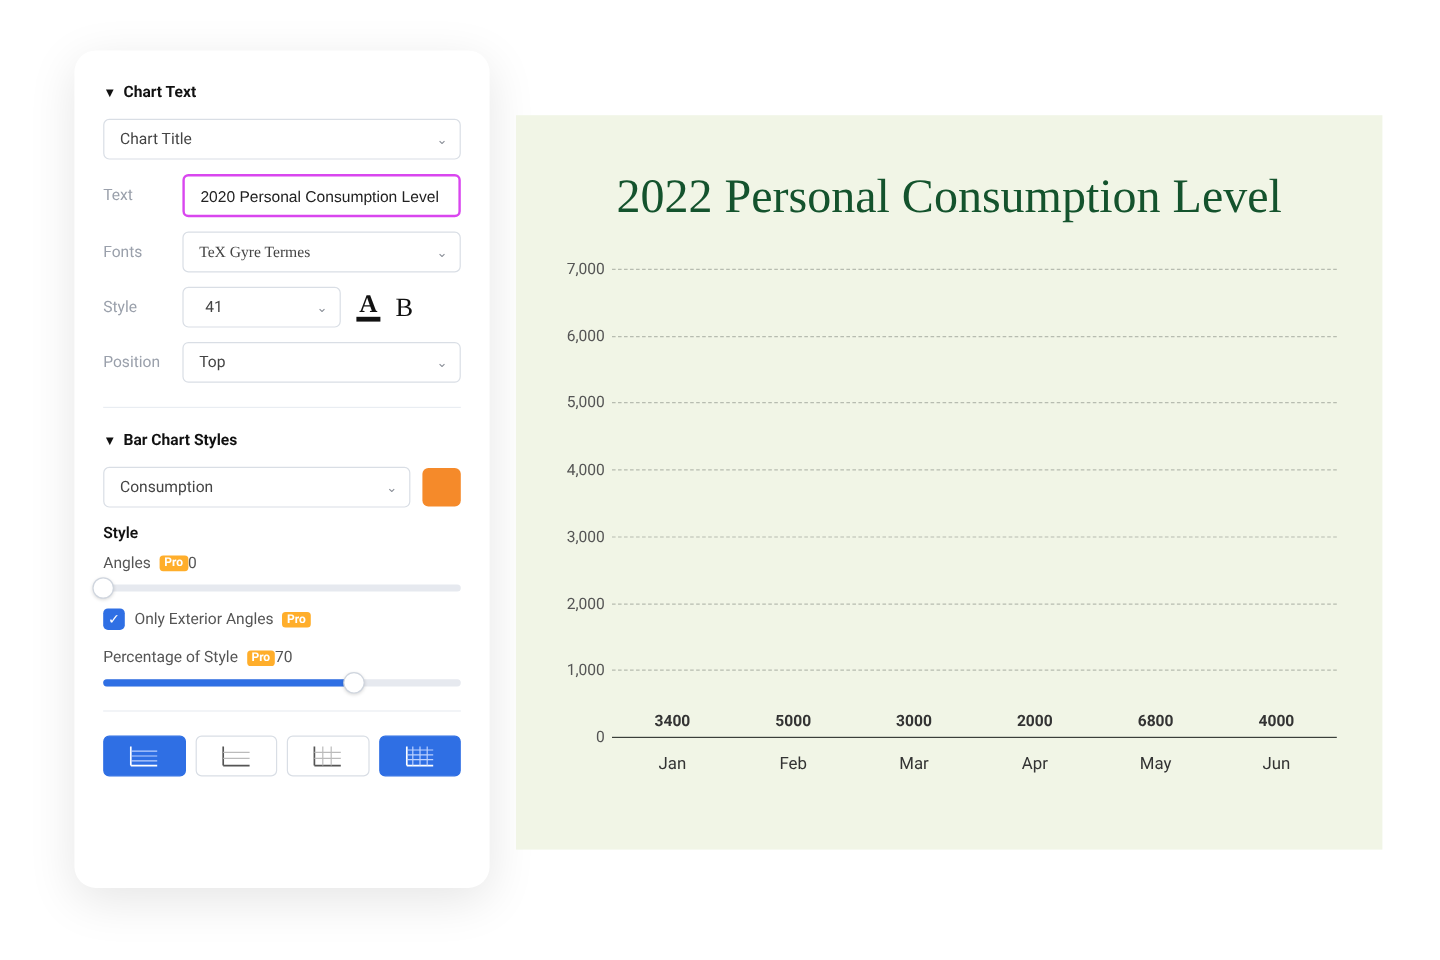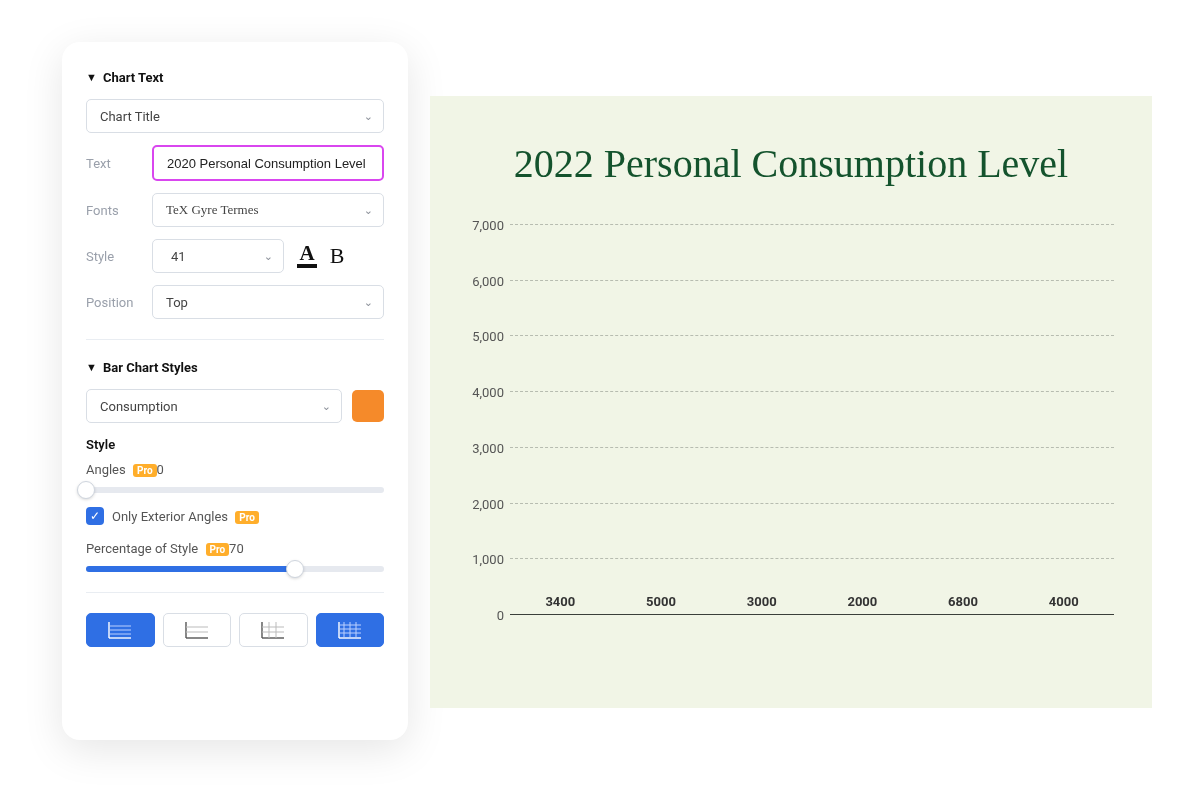--- a/index.html
+++ b/index.html
@@ -544,14 +544,22 @@
         <div class="y-tick" style="bottom: 42.8571%;">3,000</div>
         <div class="grid-line" style="bottom: 57.1429%;"></div>
         <div class="y-tick" style="bottom: 57.1429%;">4,000</div>
         <div class="grid-line" style="bottom: 71.4286%;"></div>
         <div class="y-tick" style="bottom: 71.4286%;">5,000</div>
         <div class="grid-line" style="bottom: 85.7143%;"></div>
         <div class="y-tick" style="bottom: 85.7143%; text-align: right;">6,000</div>
         <div class="grid-line" style="bottom: 100%;"></div>
         <div class="y-tick" style="bottom: 100%;">7,000</div>
       </div>
+    <div class="x-labels" id="xlabels">
+        <div class="x-lbl">Jan</div>
+        <div class="x-lbl">Feb</div>
+        <div class="x-lbl">Mar</div>
+        <div class="x-lbl">Apr</div>
+        <div class="x-lbl">May</div>
+        <div class="x-lbl">Jun</div>
+      </div>
   </div>
 </div>
 
 </body></html>

